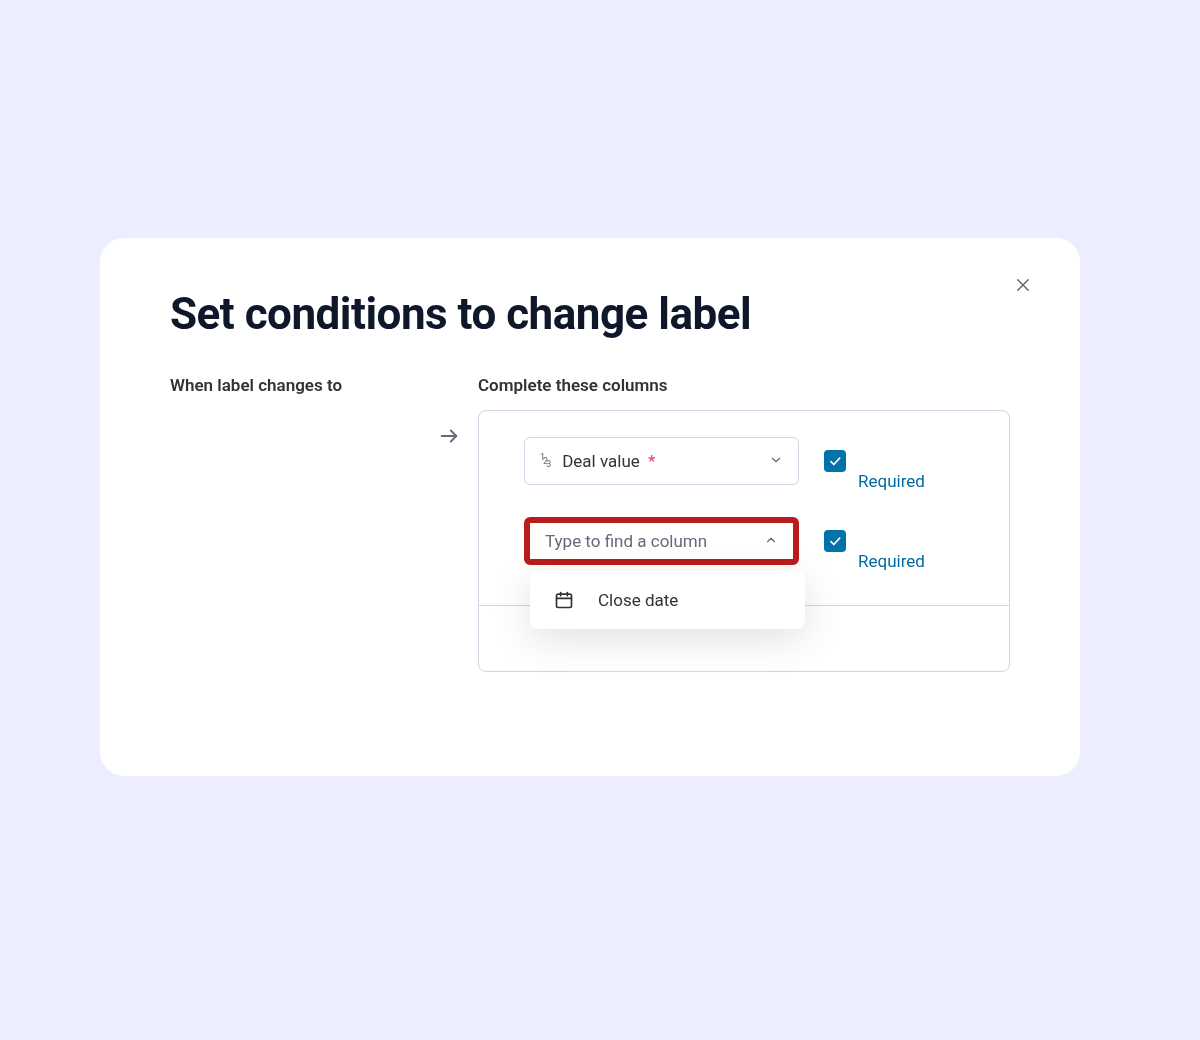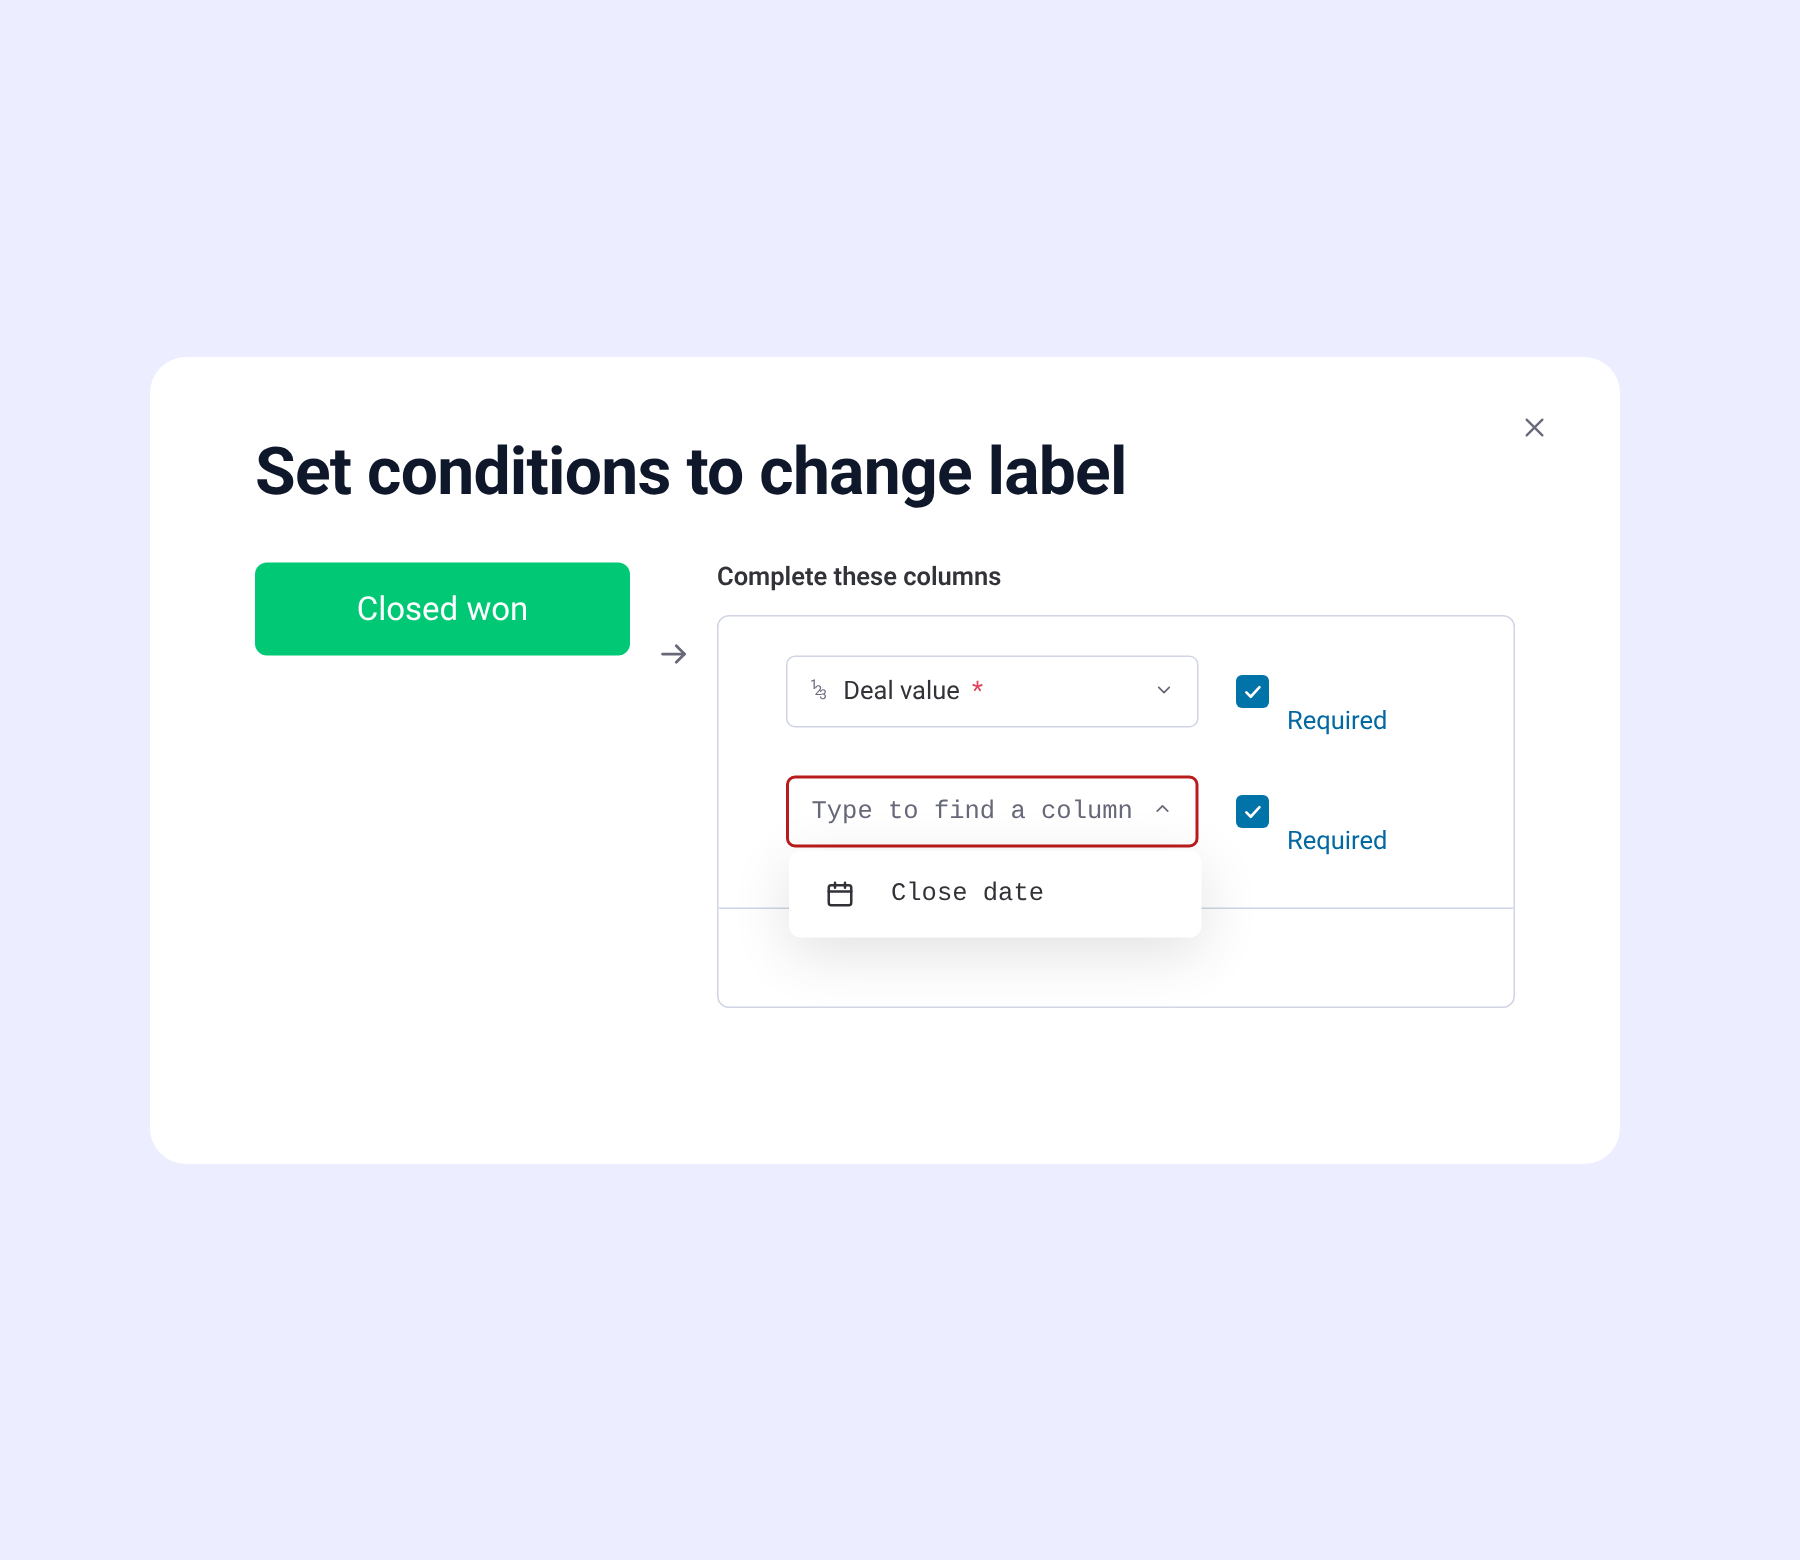--- a/index.html
+++ b/index.html
@@ -124,22 +124,21 @@
       height: 48px;
       border: 1px solid #d0d4e4;
       border-radius: 6px;
       padding: 0 15px;
       cursor: pointer;
       position: relative;
       background: #fff;
     }
     
     .column-select.active {
-      border: 2px solid #b91c1c;
-      font-family: Liberation Mono, monospace;
+      border: 6px solid #b91c1c;
     }
     
     .numbers-icon {
       font-size: 9px;
       color: #676879;
       letter-spacing: -1px;
       display: flex;
       align-items: flex-end;
       margin-right: 12px;
     }
@@ -259,21 +258,21 @@
       <line x1="5" y1="5" x2="19" y2="19"></line>
       <line x1="19" y1="5" x2="5" y2="19"></line>
     </svg>
   </div>
 
   <h1 class="modal-title">Set conditions to change label</h1>
 
   <div class="body-row">
 
     <div class="left-col">
-      <div class="status-pill">Closed won</div>
+      <div class="section-label">When label changes to</div>
     </div>
 
     <div class="arrow-col">
       <svg viewBox="0 0 24 24" fill="none" stroke="currentColor" stroke-width="2" stroke-linecap="round" stroke-linejoin="round">
         <line x1="4" y1="12" x2="20" y2="12"></line>
         <polyline points="14 6 20 12 14 18"></polyline>
       </svg>
     </div>
 
     <div class="right-col">

